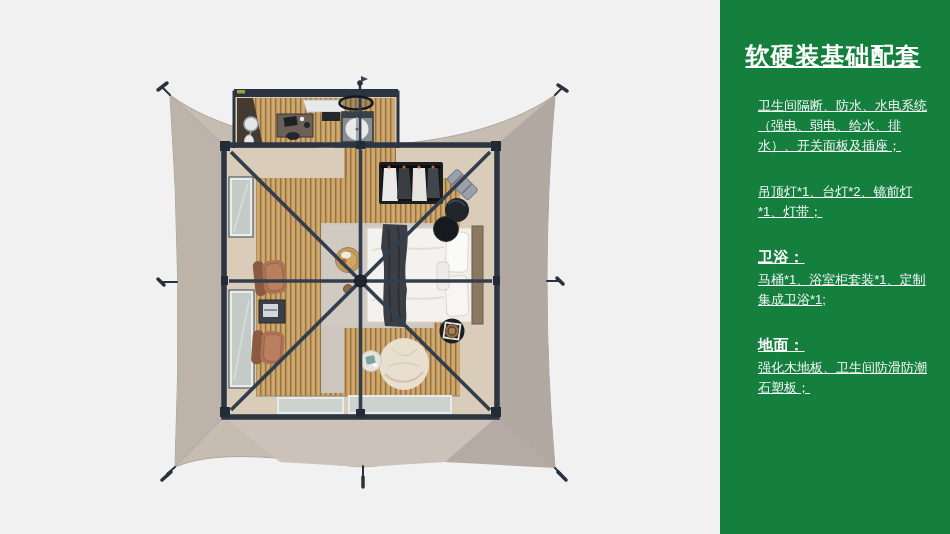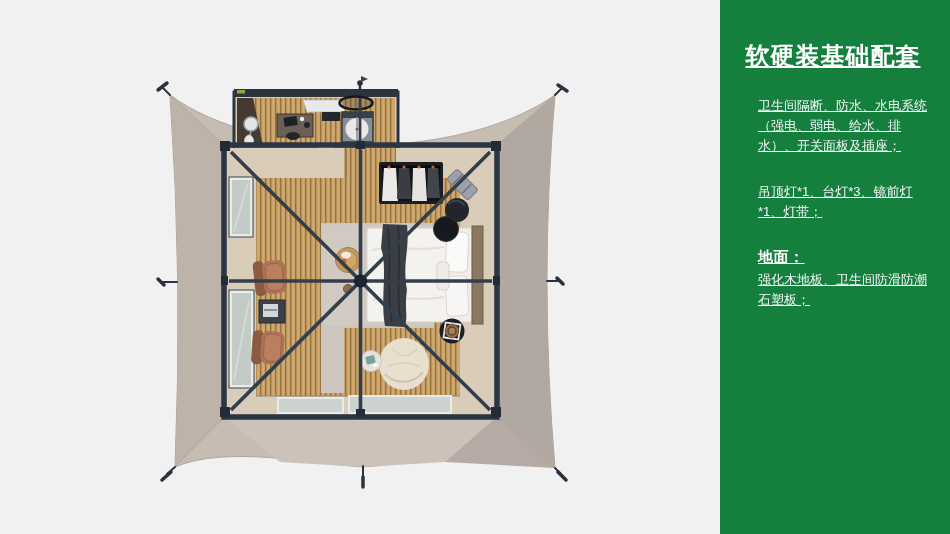--- a/index.html
+++ b/index.html
@@ -236,21 +236,25 @@
     </svg>
   </div>
 
   <aside class="panel">
     <h2 class="panel-title">软硬装基础配套</h2>
     <div class="panel-sections">
       <div class="sec">
         <p>卫生间隔断、防水、水电系统（强电、弱电、给水、排水）、开关面板及插座；</p>
       </div>
       <div class="sec">
-        <p>吊顶灯*1、台灯*3、镜前灯*1、灯带；</p>
+        <p>吊顶灯*1、台灯*2、镜前灯*1、灯带；</p>
+      </div>
+      <div class="sec">
+        <h3>卫浴：</h3>
+        <p>马桶*1、浴室柜套装*1、定制集成卫浴*1;</p>
       </div>
       <div class="sec">
         <h3>地面：</h3>
         <p>强化木地板、卫生间防滑防潮石塑板；</p>
       </div>
     </div>
   </aside>
 </div>
 
 </body></html>

